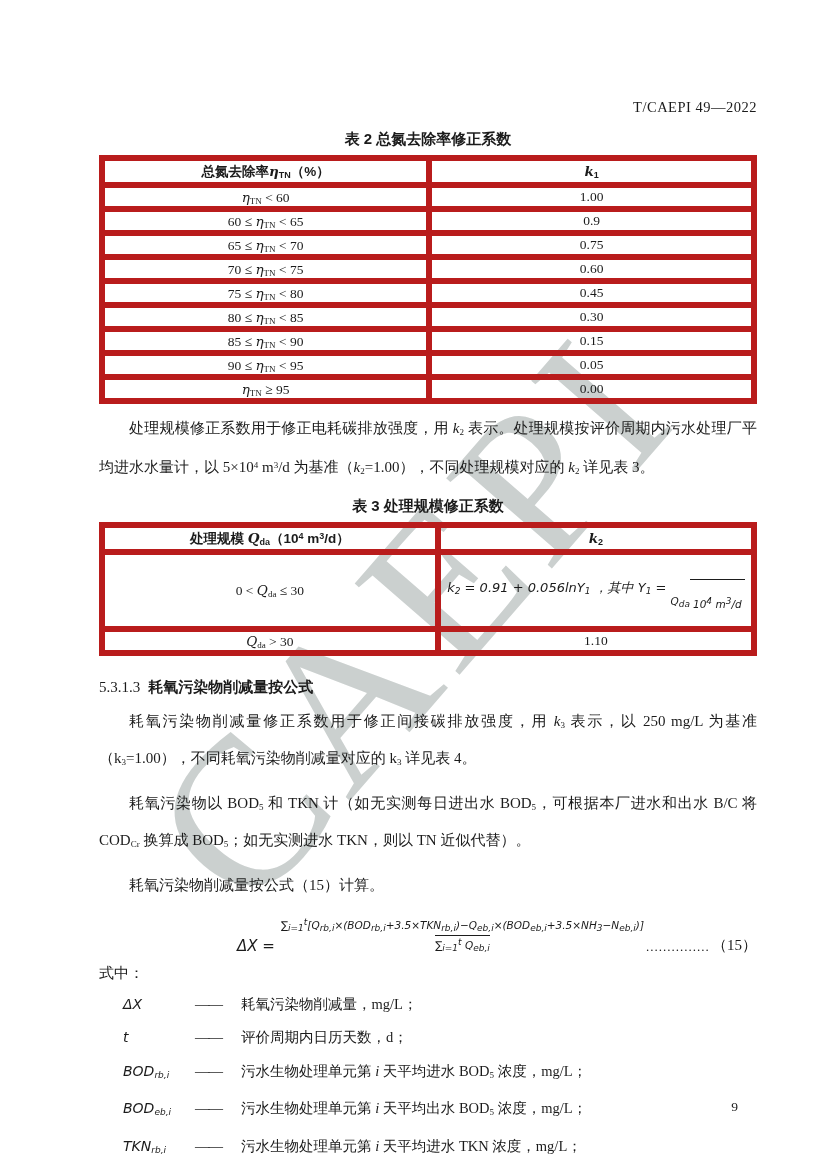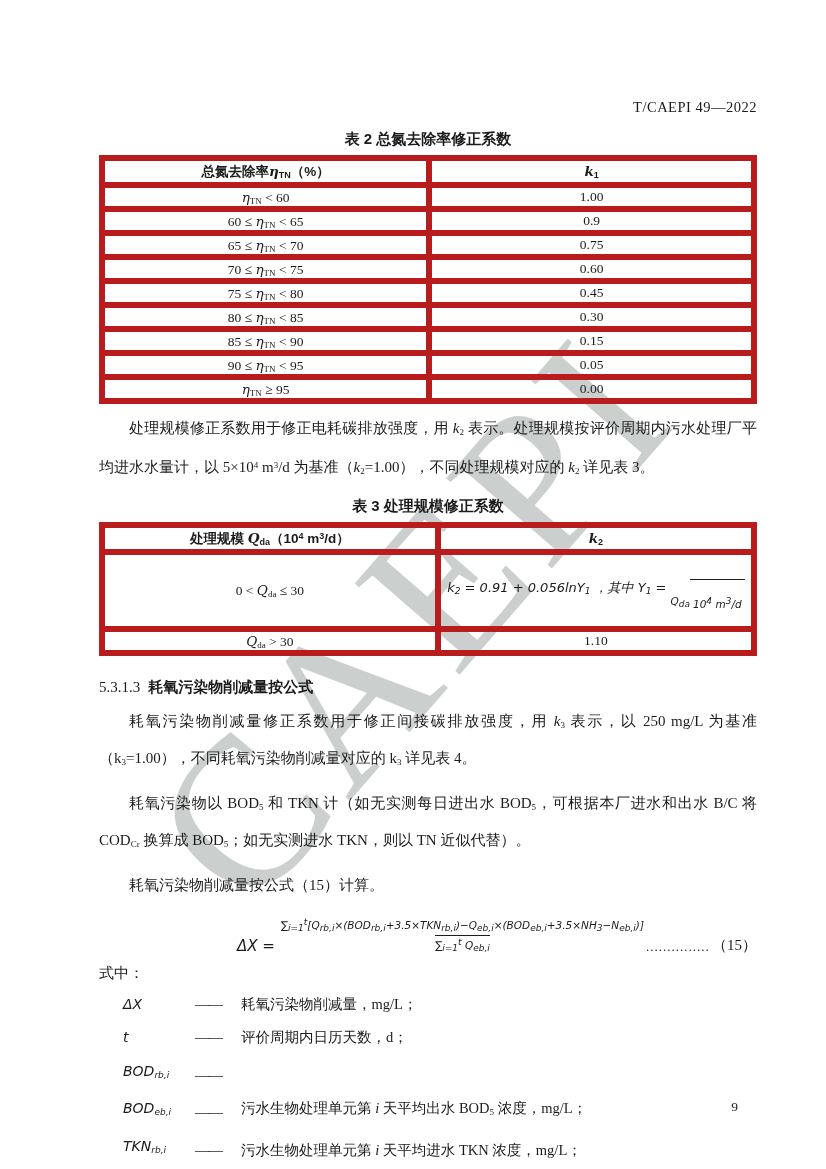--- a/index.html
+++ b/index.html
@@ -45,21 +45,21 @@
   .heading .h-num { font-family:"Liberation Serif",serif; margin-right:8px; }
   .heading .h-txt { font-family:"Liberation Sans","DejaVu Sans",sans-serif; font-weight:bold; }
   p.body { margin-top:8px; font-size:15px; line-height:33px; text-indent:2em; text-align:justify; }
   .formula-row { margin-top:15px; display:flex; align-items:flex-end; padding-left:138px; font-size:15px; }
   .bigfrac { display:inline-flex; flex-direction:column; align-items:center; margin-left:6px; font-size:10.5px; line-height:1.25; }
   .bigfrac .den { border-top:1px solid #1d1d1d; margin-top:1px; padding:1px 0 0; }
   .fdots { flex:1; overflow:hidden; white-space:nowrap; font-size:13px; letter-spacing:1px; margin:6px 2px 0; }
   .f-label { font-size:15px; white-space:nowrap; }
   .where { margin-top:9px; font-size:15px; }
   .defs { margin-top:5px; }
-  .def-row { display:flex; align-items:flex-end; line-height:33.5px; font-size:14.5px; }
+  .def-row { display:flex; align-items:flex-start; line-height:33.5px; font-size:14.5px; }
   .def-row .term { width:72px; margin-left:24px; font-size:14px; }
   .def-row .dash { width:46px; letter-spacing:-1px; }
   .def-row .desc { flex:1; }
   .page-num { position:absolute; right:88px; bottom:54px; font-size:13.5px; z-index:1; }
 </style>
 </head>
 <body>
 
 <div class="page">
   <div class="watermark">CAEPI</div>
@@ -170,20 +170,21 @@
         <span class="desc">耗氧污染物削减量，mg/L；</span>
       </div>
       <div class="def-row">
         <span class="term math"><i>t</i></span>
         <span class="dash">——</span>
         <span class="desc">评价周期内日历天数，d；</span>
       </div>
       <div class="def-row">
         <span class="term math"><i>BOD</i><sub>rb,i</sub></span>
         <span class="dash">——</span>
+        <span class="desc">污水生物处理单元第 <i>i</i> 天平均进水 BOD<sub>5</sub> 浓度，mg/L；</span>
       </div>
       <div class="def-row">
         <span class="term math"><i>BOD</i><sub>eb,i</sub></span>
         <span class="dash">——</span>
         <span class="desc">污水生物处理单元第 <i>i</i> 天平均出水 BOD<sub>5</sub> 浓度，mg/L；</span>
       </div>
       <div class="def-row">
         <span class="term math"><i>TKN</i><sub>rb,i</sub></span>
         <span class="dash">——</span>
         <span class="desc">污水生物处理单元第 <i>i</i> 天平均进水 TKN 浓度，mg/L；</span>

